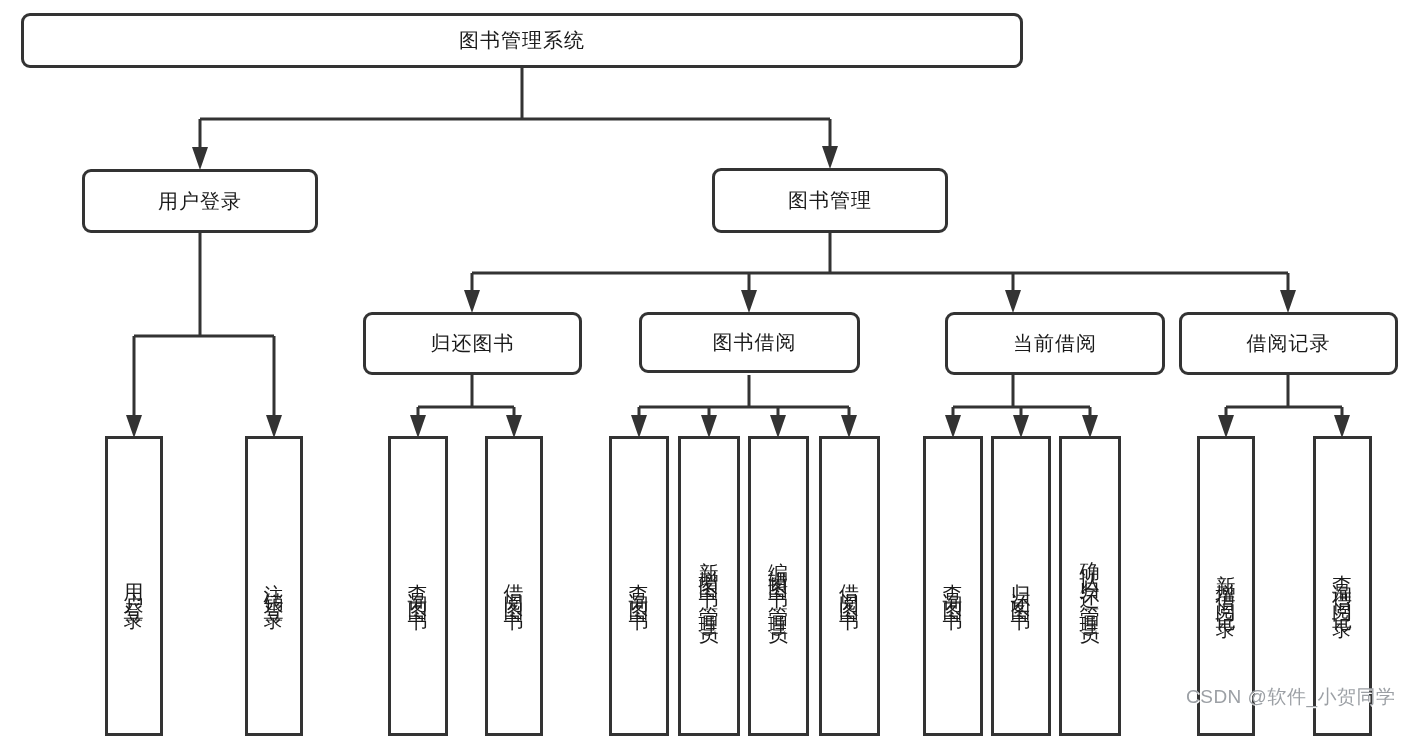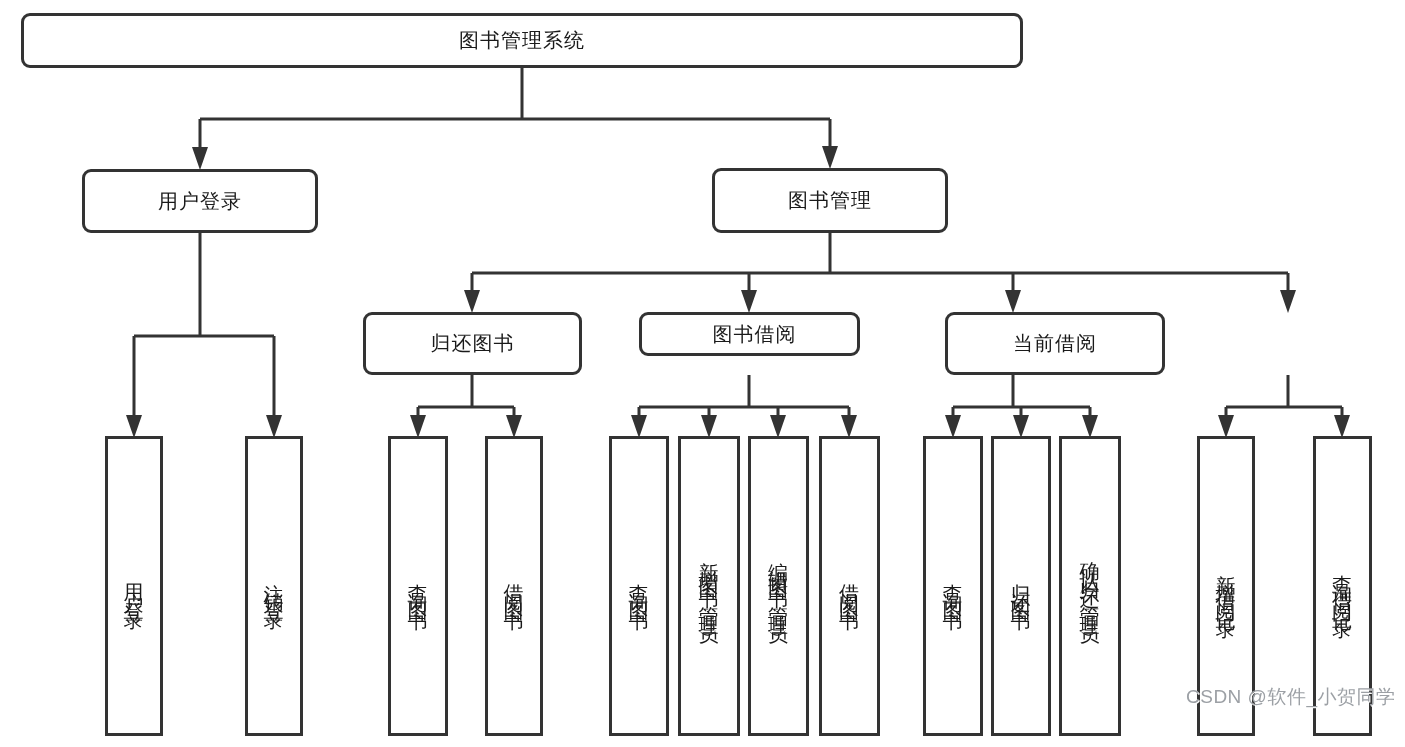--- a/index.html
+++ b/index.html
@@ -124,25 +124,28 @@
   <div class="node hnode" style="left:82px; top:169px; width:236px; height:64px;">
     <span>用户登录</span>
   </div>
   <div class="node hnode" style="left:712px; top:168px; width:236px; height:65px;">
     <span>图书管理</span>
   </div>
 
   <div class="node hnode" style="left:363px; top:312px; width:219px; height:63px;">
     <span>归还图书</span>
   </div>
-  <div class="node hnode" style="left:639px; top:312px; width:221px; height:44px;padding-left:10px;">
+  <div class="node hnode" style="left:639px; top:312px; width:221px; height:61px;padding-left:10px;">
     <span>图书借阅</span>
   </div>
   <div class="node hnode" style="left:903px; top:312px; width:220px; height:63px;margin-left:42px;">
     <span>当前借阅</span>
+  </div>
+  <div class="node hnode" style="left:1179px; top:312px; width:219px; height:63px;">
+    <span>借阅记录</span>
   </div>
 
   <div class="node vnode" style="left:105px; top:436px; width:58px; height:300px;">
     <span>用户登录</span>
   </div>
   <div class="node vnode" style="left:245px; top:436px; width:58px; height:300px;">
     <span>注销登录</span>
   </div>
 
   <div class="node vnode" style="left:388px; top:436px; width:60px; height:300px;">

